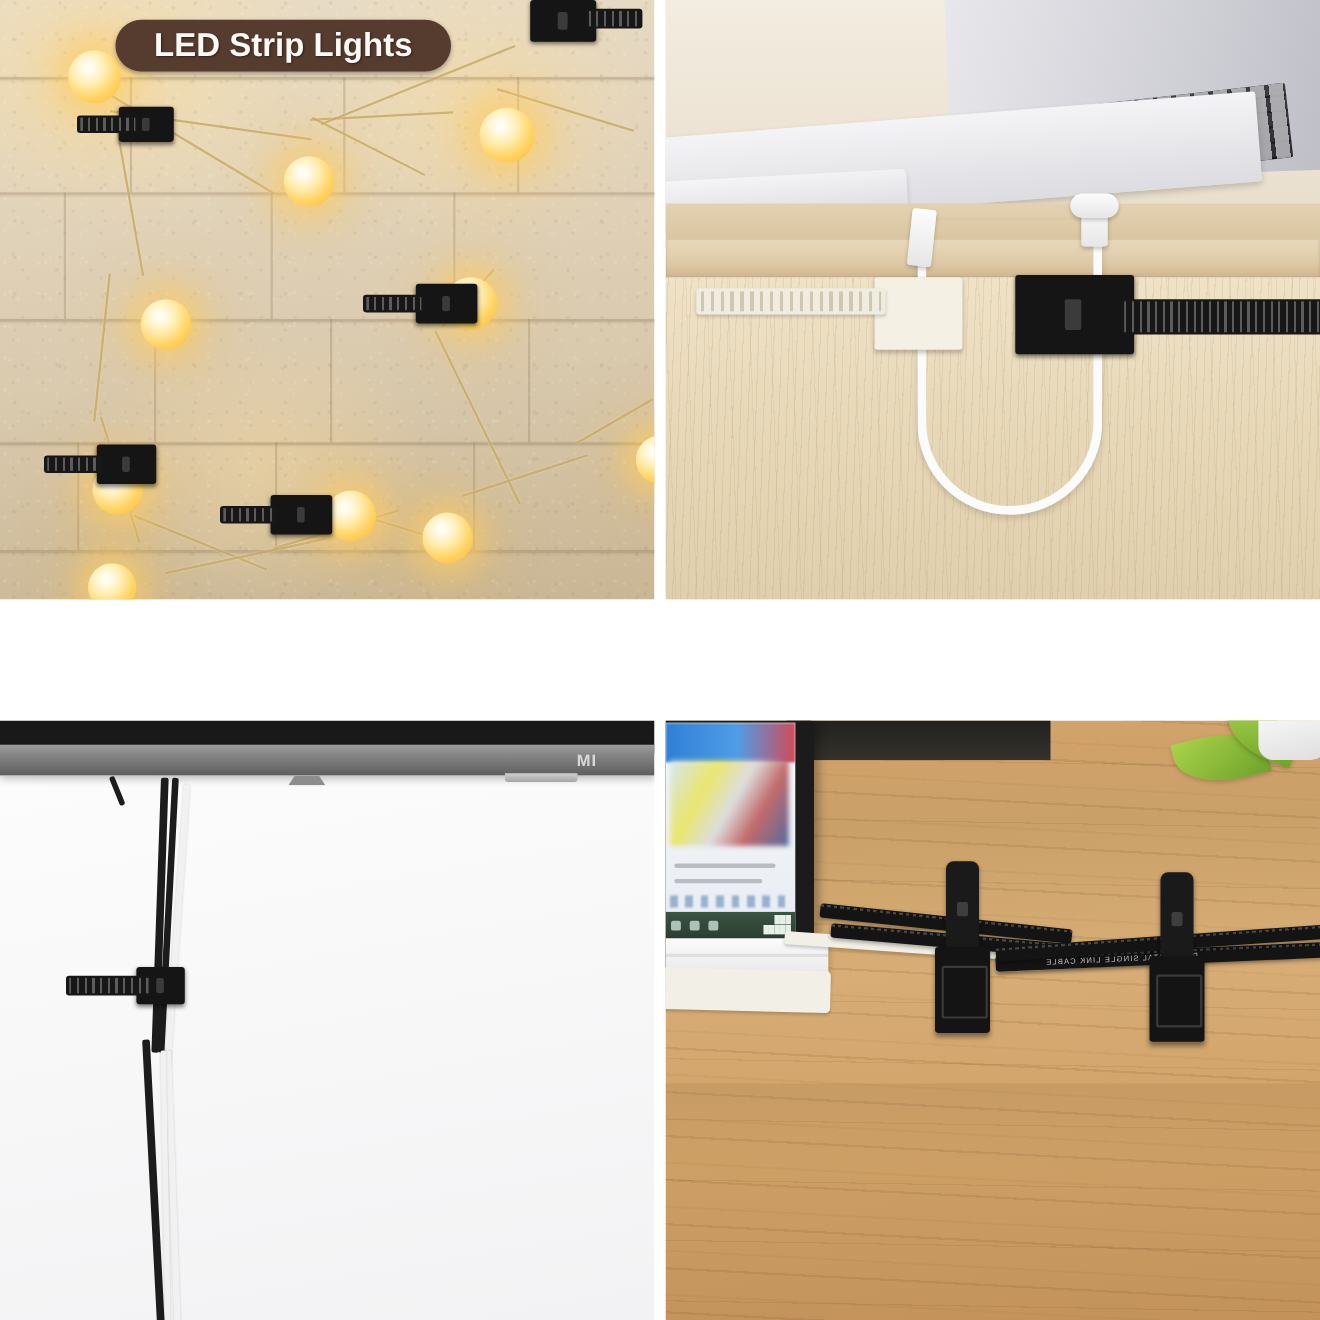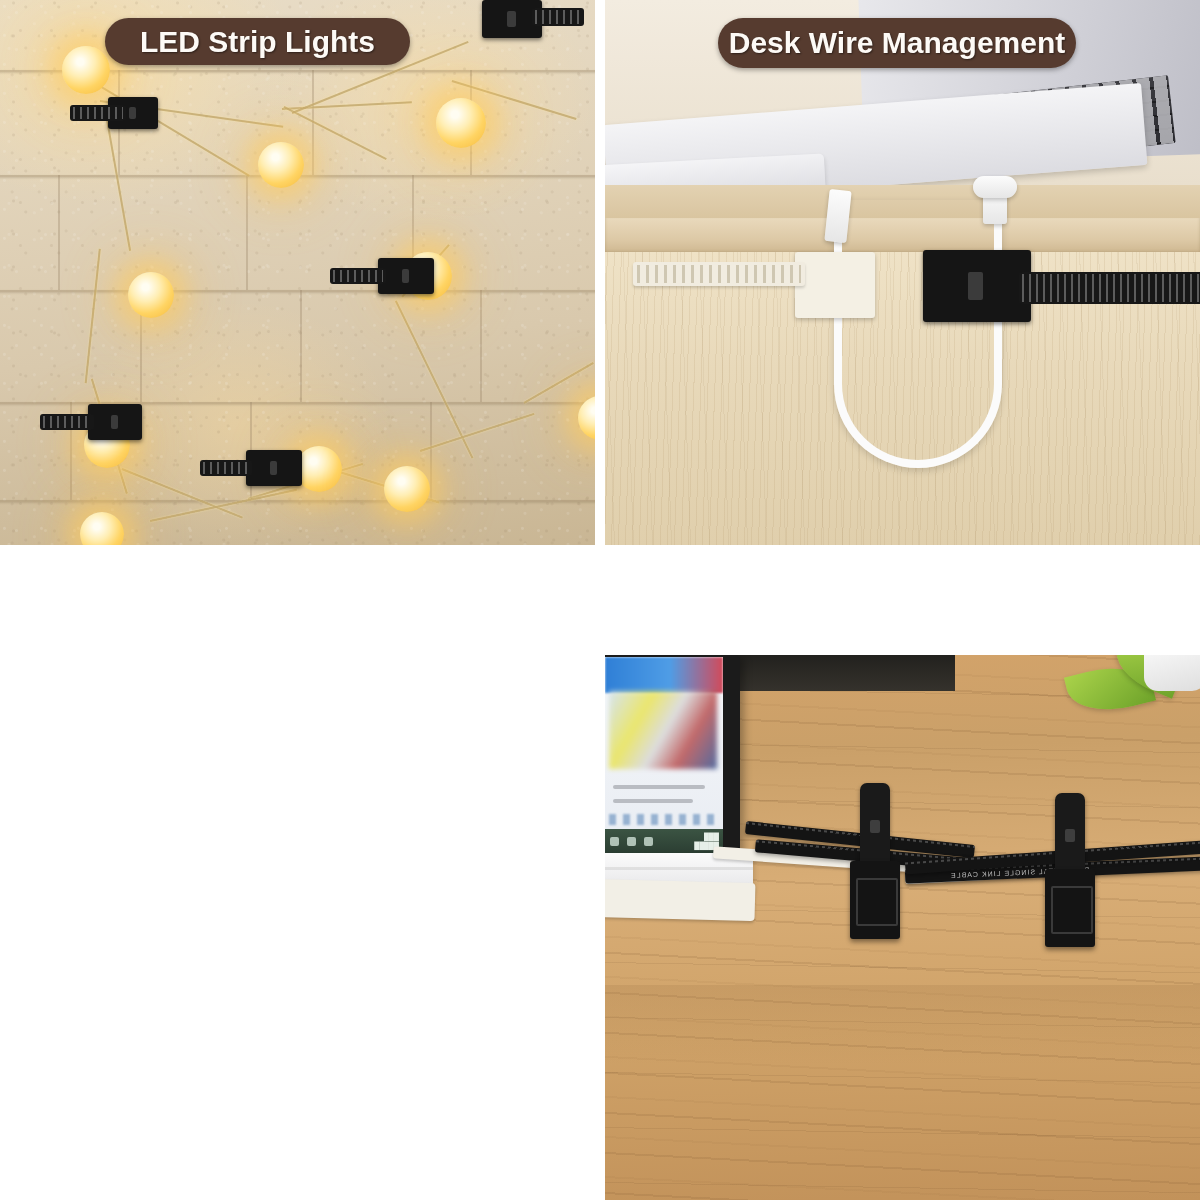--- a/index.html
+++ b/index.html
@@ -309,26 +309,46 @@
     <div class="plug" style="left:368px; top:176px; width:44px; height:22px; border-radius:11px;"></div>
 
     <div class="white-clip" style="left:190px; top:252px; width:80px; height:66px;"></div>
     <div class="white-strap" style="left:28px;  top:262px; width:172px; height:24px;"></div>
 
     <div class="clip" style="left:318px; top:250px; width:290px; height:78px;">
       <div class="body" style="left:0px;   top:0px;  width:108px; height:72px;"></div>
       <div class="strap" style="left:96px;  top:22px; width:196px; height:32px;"></div>
     </div>
 
-    <div class="pill" id="pill-desk">
-      <span>Desk Wire Management</span>
-    </div>
   </div>
 
 
+  <div class="panel" id="panel-bl">
+    <div id="ent-bg"></div>
+
+    <div id="tv-body"></div>
+    <div id="tv-bezel"></div>
+    <div id="tv-logo">MI</div>
+    <div id="tv-foot"></div>
+    <div id="tv-stand"></div>
+
+    <div class="cbl-blk" style="left:142px; top:52px;  width:7px;  height:250px; transform:rotate(2deg);"></div>
+    <div class="cbl-blk" style="left:150px; top:52px;  width:6px;  height:250px; transform:rotate(3deg);"></div>
+    <div class="cbl-blk" style="left:136px; top:290px; width:7px;  height:260px; transform:rotate(-3deg);"></div>
+    <div class="cbl-wht" style="left:158px; top:58px;  width:6px;  height:260px; transform:rotate(4deg);"></div>
+    <div class="cbl-wht" style="left:154px; top:300px; width:6px;  height:250px; transform:rotate(-2deg);"></div>
+    <div class="cbl-wht" style="left:148px; top:300px; width:5px;  height:250px; transform:rotate(-1deg);"></div>
+    <div class="cbl-blk" style="left:104px; top:50px;  width:5px;  height:28px;  transform:rotate(-22deg);"></div>
+
+    <div class="clip" style="left:60px; top:224px; width:130px; height:34px;">
+      <div class="body" style="left:64px; top:0px;  width:44px; height:34px;"></div>
+      <div class="strap" style="left:0px;  top:8px;  width:78px; height:18px;"></div>
+    </div>
+
+  </div>
 
   <div class="panel" id="panel-br">
     <div id="wood"></div>
     <div id="wood-grain"></div>
     <div id="wood-grain2"></div>
     <div id="wood-band"></div>
 
     <div id="mon-shadow"></div>
     <div id="mon-frame">
       <div id="mon-screen">

